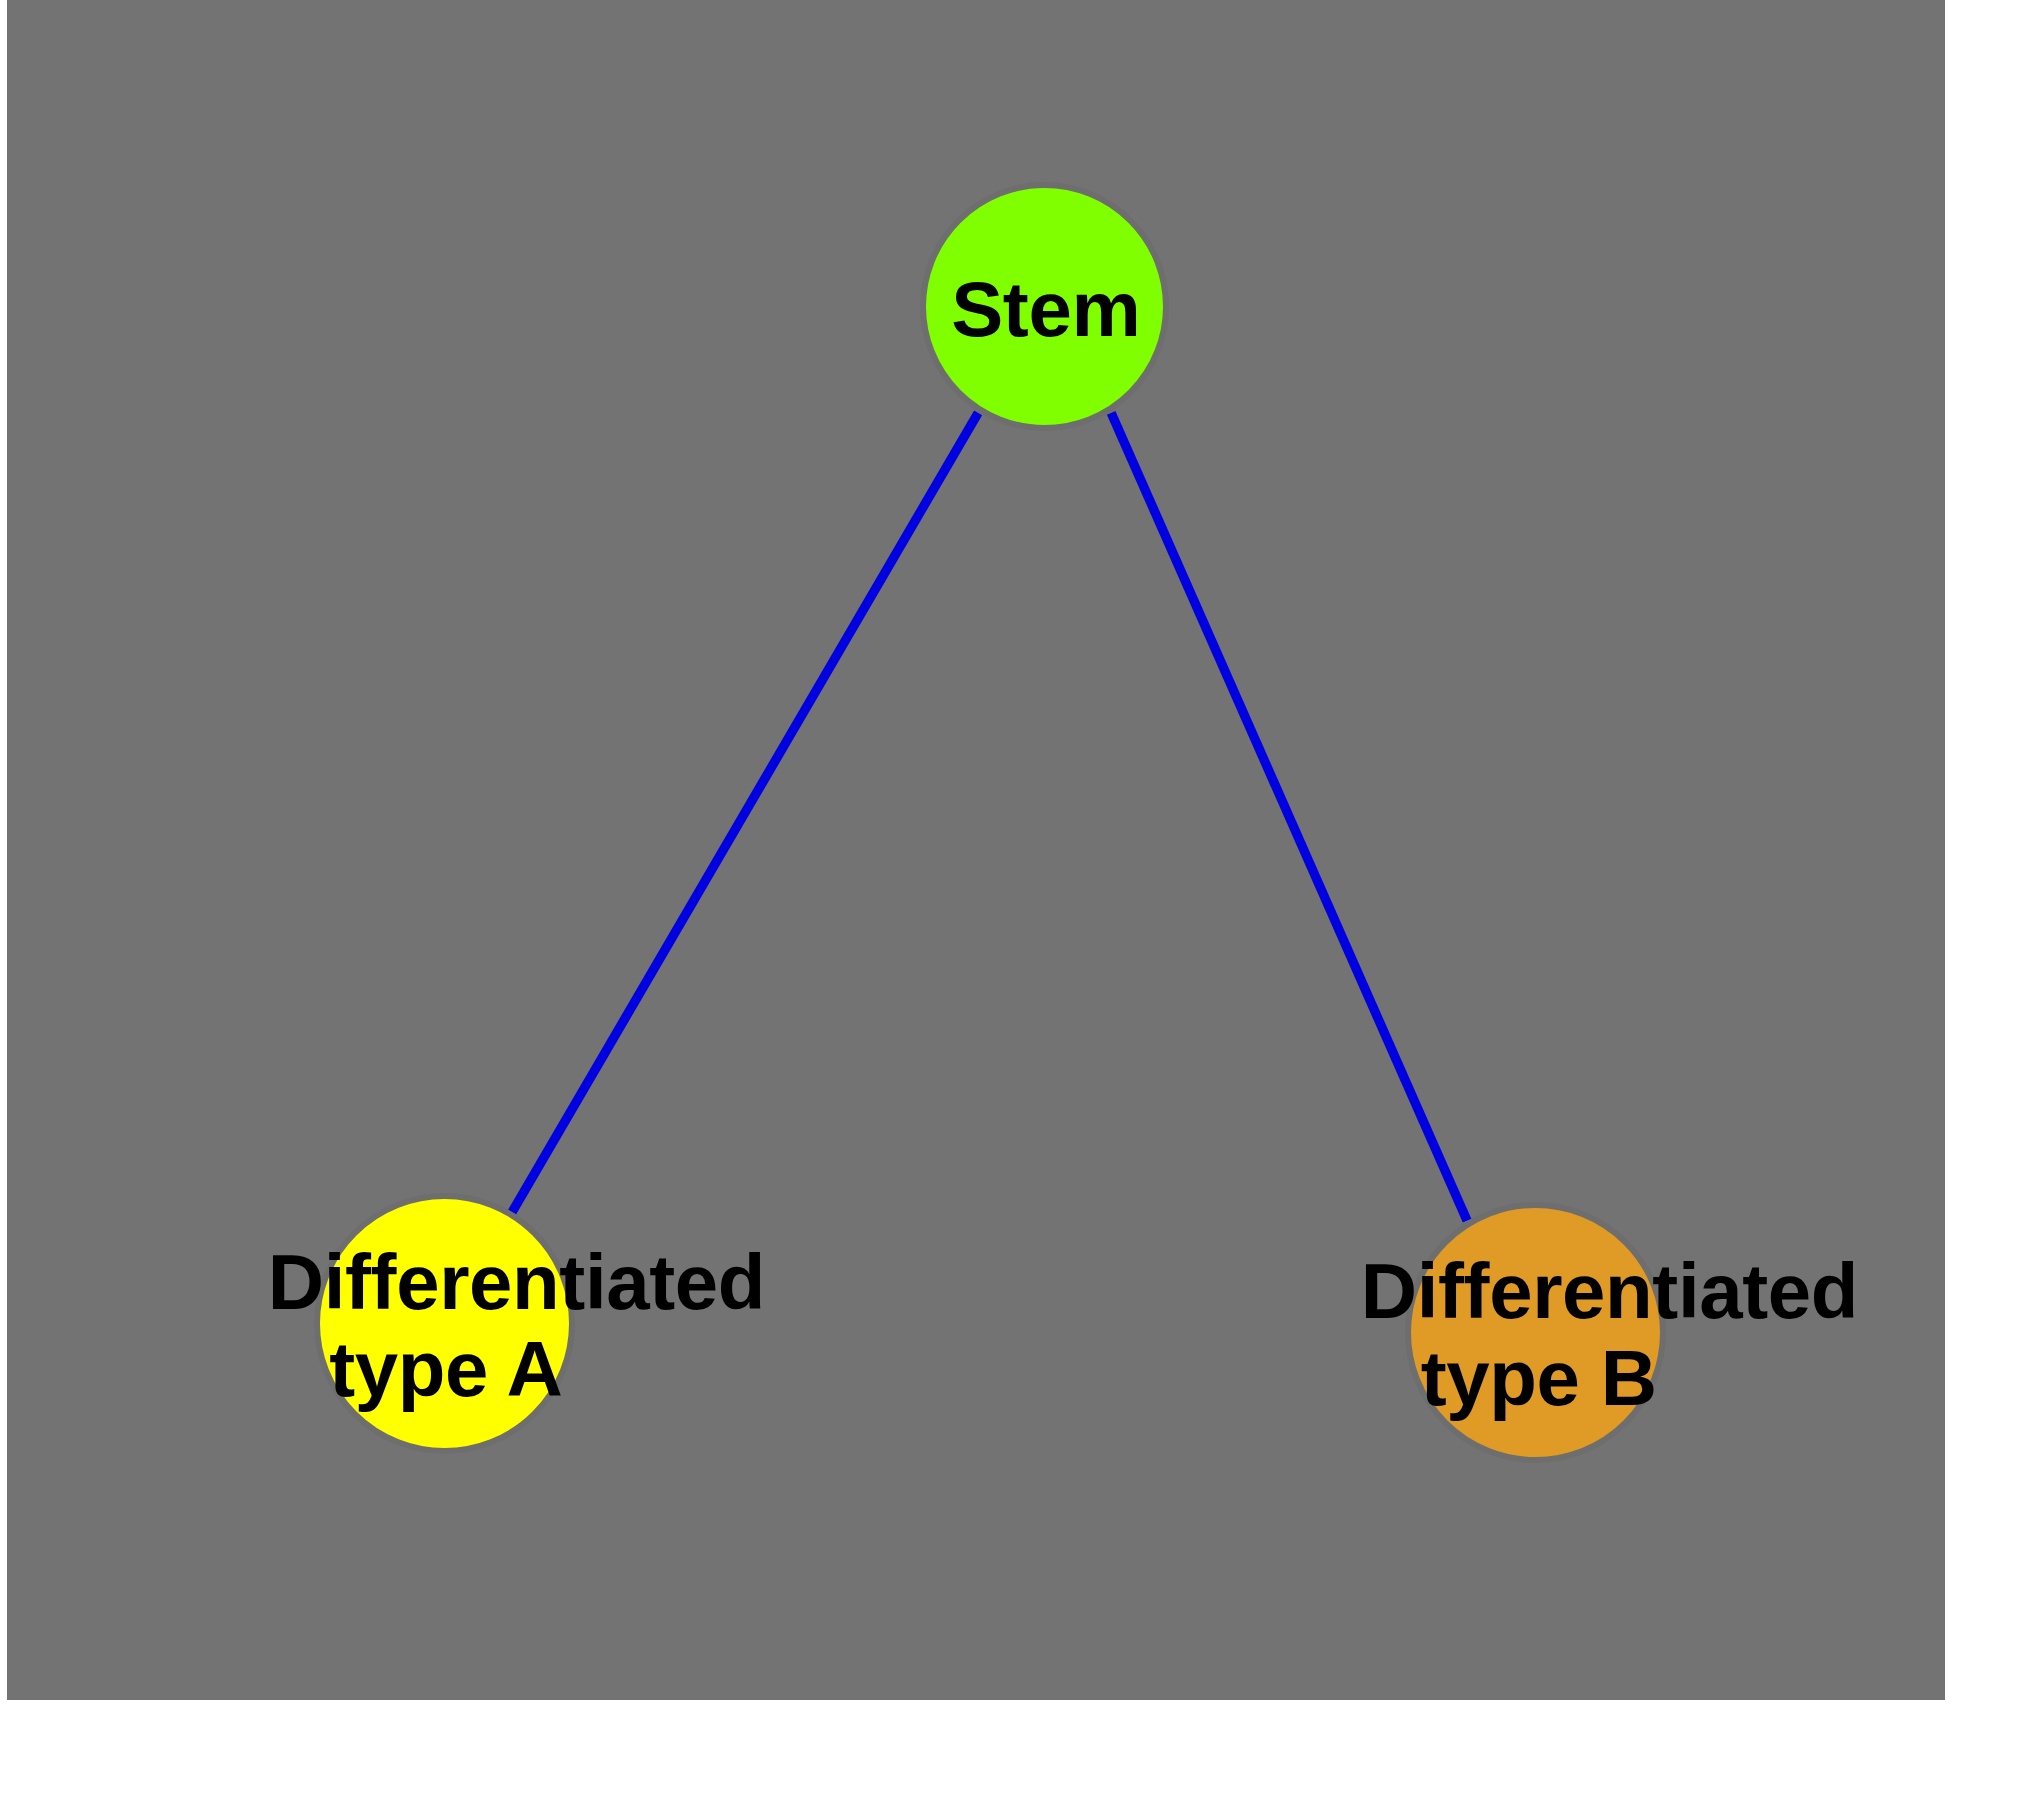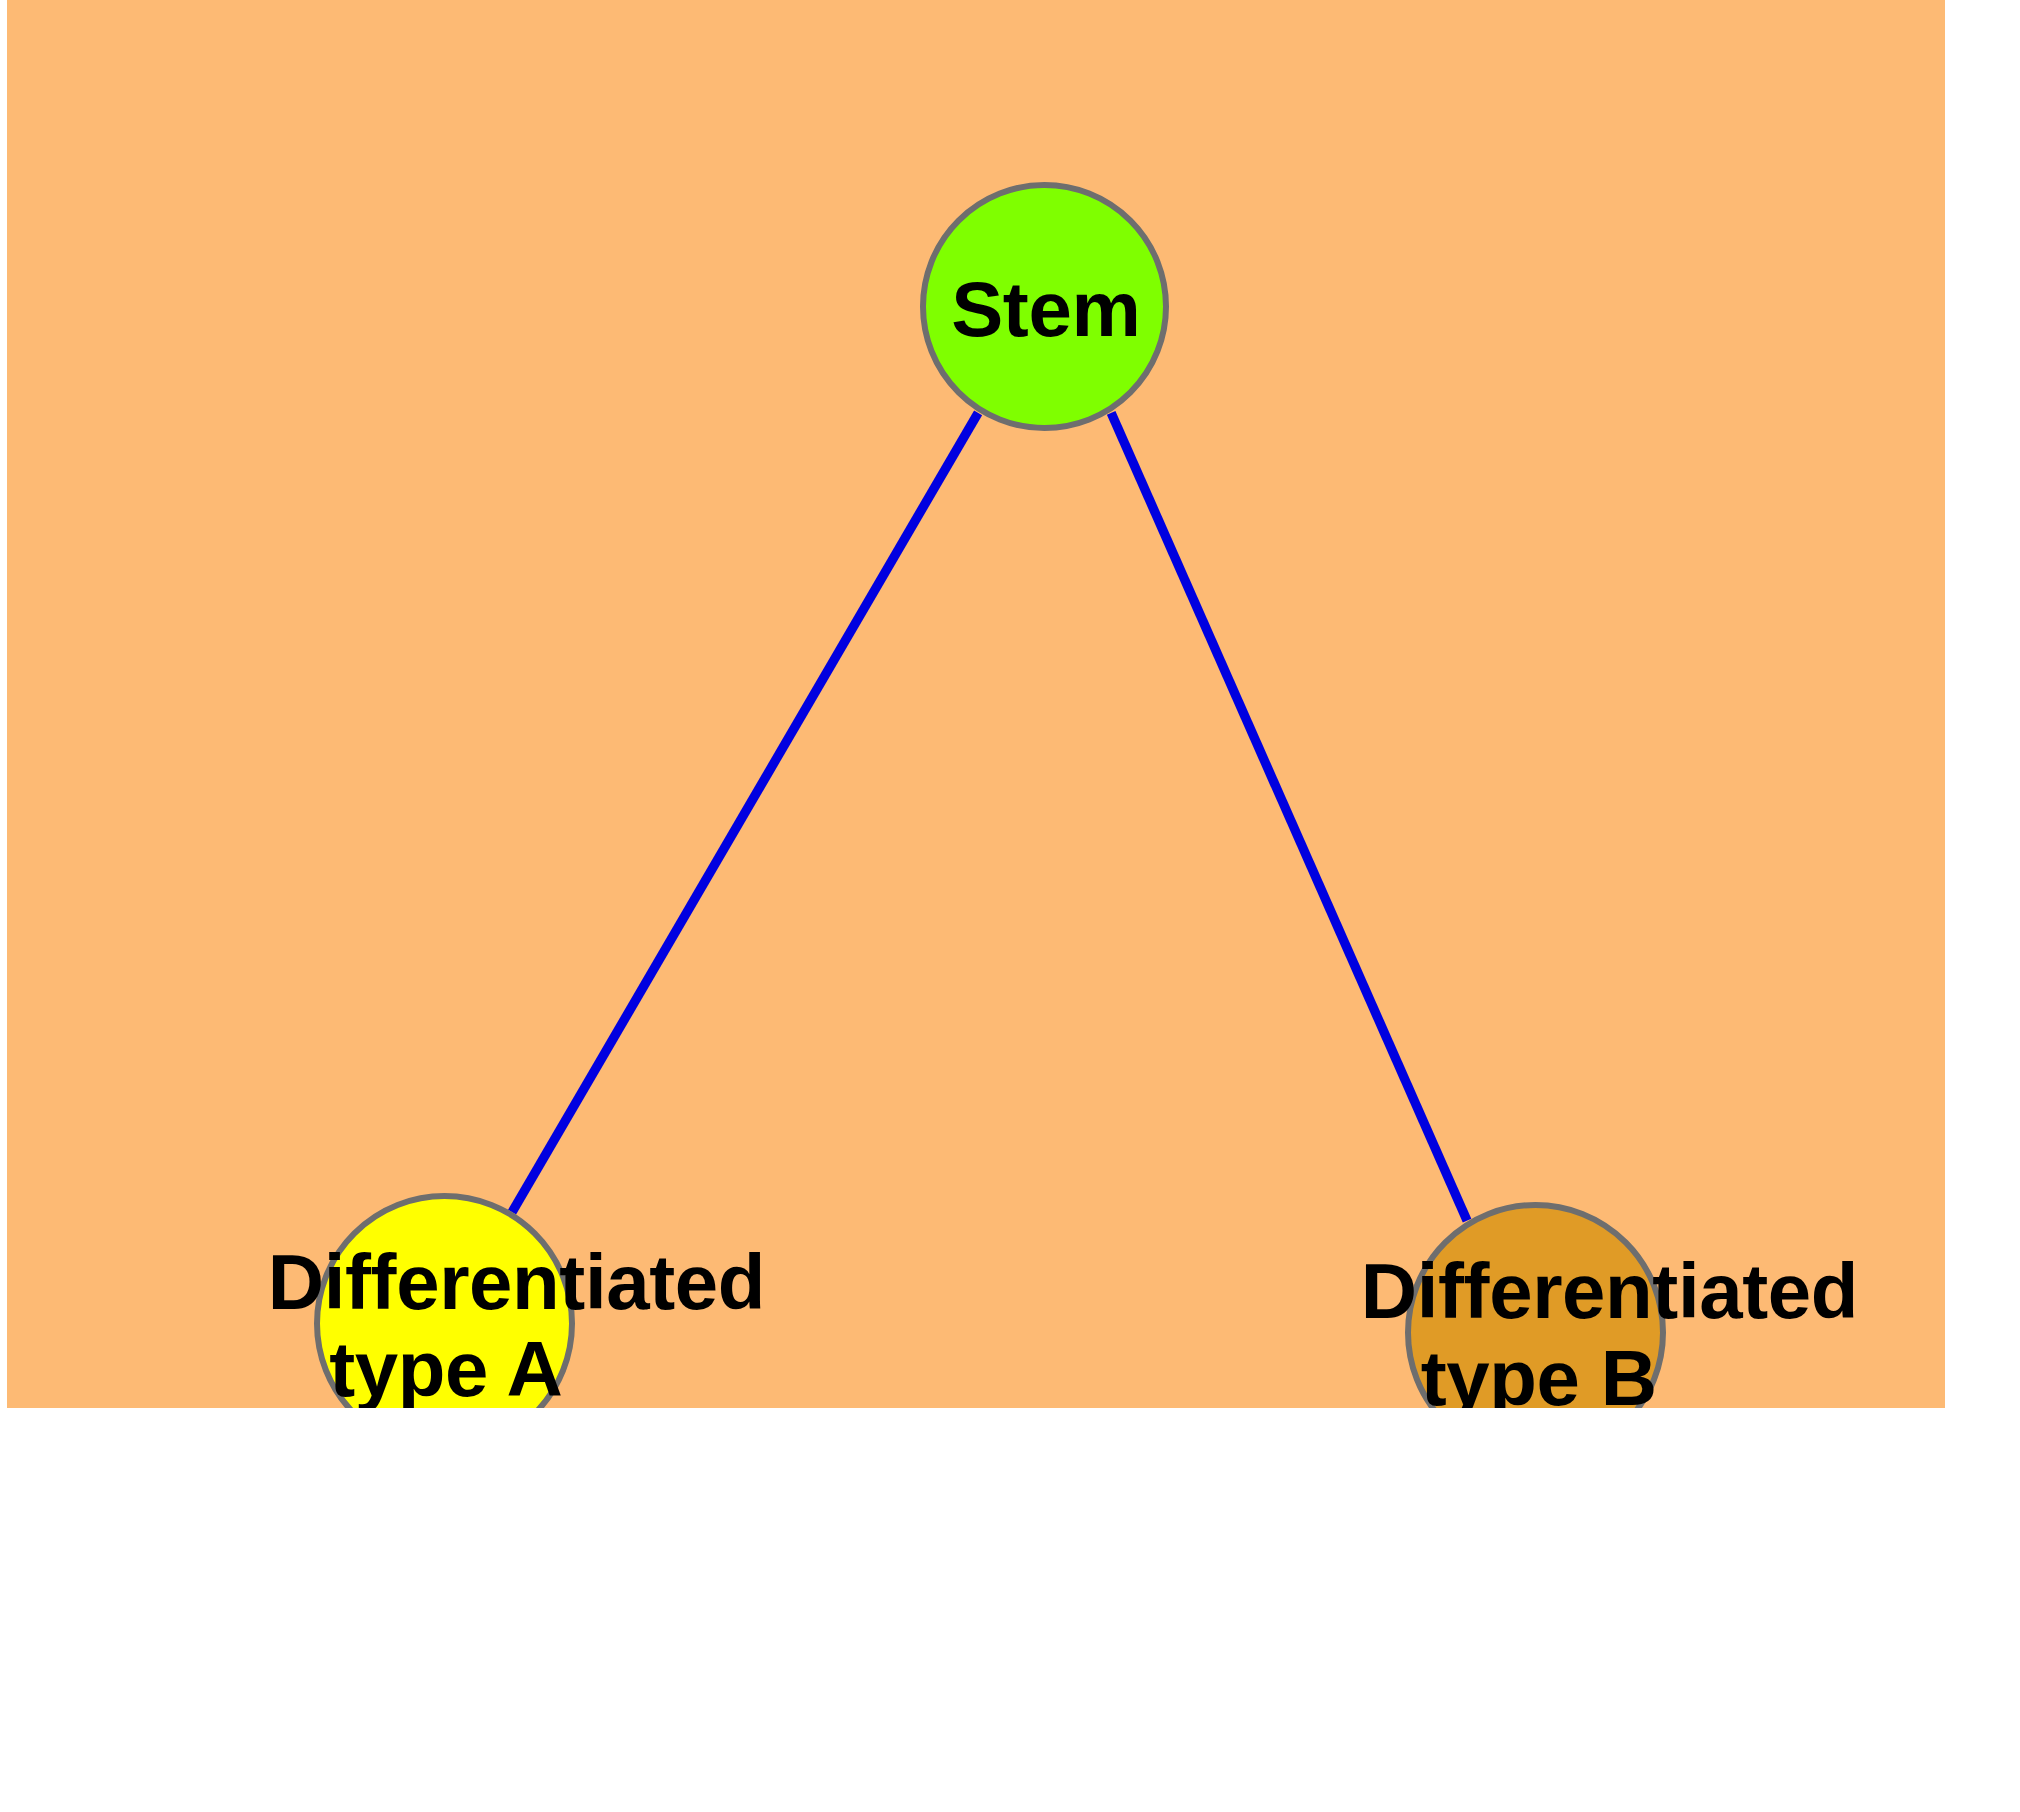--- a/index.html
+++ b/index.html
@@ -12,22 +12,22 @@
     width: 2021px;
     height: 1812px;
     overflow: hidden;
     font-family: "Liberation Sans", sans-serif;
   }
   #graph-canvas {
     position: absolute;
     left: 6.8px;
     top: 0px;
     width: 1938px;
-    height: 1408px;
-    background: #fdba74;
+    height: 1700px;
+    background: #737373;
     overflow: hidden;
   }
   #edge-layer {
     position: absolute;
     left: 0;
     top: 0;
     width: 1938px;
     height: 1808px;
   }
   .node {

